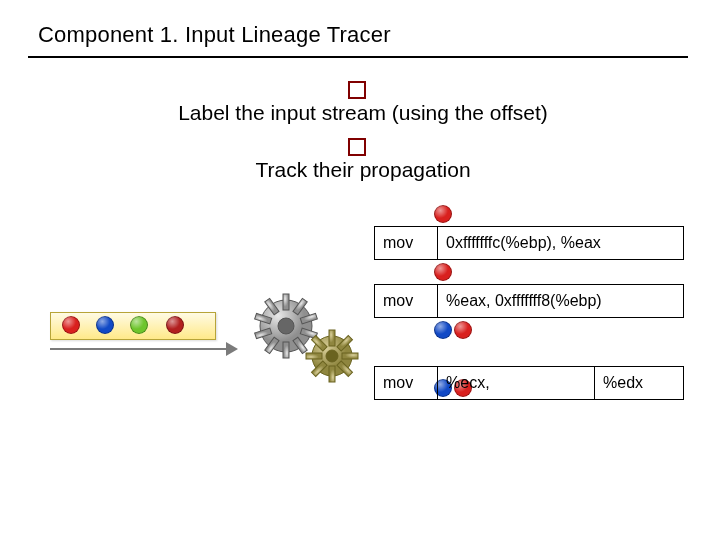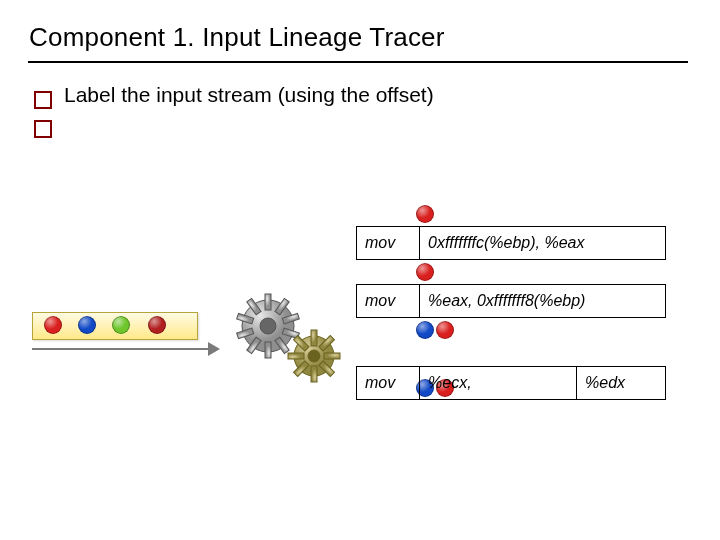--- a/index.html
+++ b/index.html
@@ -11,57 +11,57 @@
     font-family: Verdana, Geneva, sans-serif;
     color: #000;
     position: relative;
     box-sizing: border-box;
   }
   .slide {
     padding: 18px 28px;
     box-sizing: border-box;
   }
   .title {
-    font-size: 26px;
+    font-size: 22px;
     font-weight: 400;
-    margin: 4px 0 8px 1px;
+    margin: 4px 0 8px 10px;
     letter-spacing: 0.2px;
   }
   .rule {
     border: none;
     border-top: 2px solid #000;
     margin: 0 0 18px 0;
     width: 660px;
   }
   .bullets {
     margin-left: 6px;
   }
   .bullet {
     display: flex;
-    align-items: flex-end;
+    align-items: center;
     font-size: 21px;
     margin: 6px 0;
+    flex-direction: column;
   }
   .bullet .marker {
     width: 14px;
     height: 14px;
     border: 2px solid #800000;
     box-shadow: inset 1px 1px 0 rgba(255,255,255,.3);
     margin: 5px 12px 0 0;
     flex: 0 0 auto;
   }
   .bullet .text { line-height: 1.35; }
 
   .stage {
     position: absolute;
-    left: 20px;
+    left: 38px;
     top: 280px;
     width: 660px;
     height: 230px;
-    font-style: italic;
   }
 
   .stream-bar {
     position: absolute;
     left: 12px;
     top: 32px;
     width: 164px;
     height: 26px;
     background: linear-gradient(to bottom, #fffbe4, #ffe989);
     border: 1px solid #b7a438;
@@ -153,20 +153,21 @@
 <div class="slide">
   <div class="title">Component 1. Input Lineage Tracer</div>
   <hr class="rule">
   <div class="bullets">
     <div class="bullet">
       <span class="marker"></span>
       <span class="text">Label the input stream (using the offset)</span>
     </div>
     <div class="bullet">
       <span class="marker"></span>
+      <span class="text">Track their propagation</span>
     </div>
   </div>
 </div>
 
 <div class="stage">
 
   <div class="stream-bar"></div>
   <span class="ball red b1"></span>
   <span class="ball blue b2"></span>
   <span class="ball green b3"></span>

